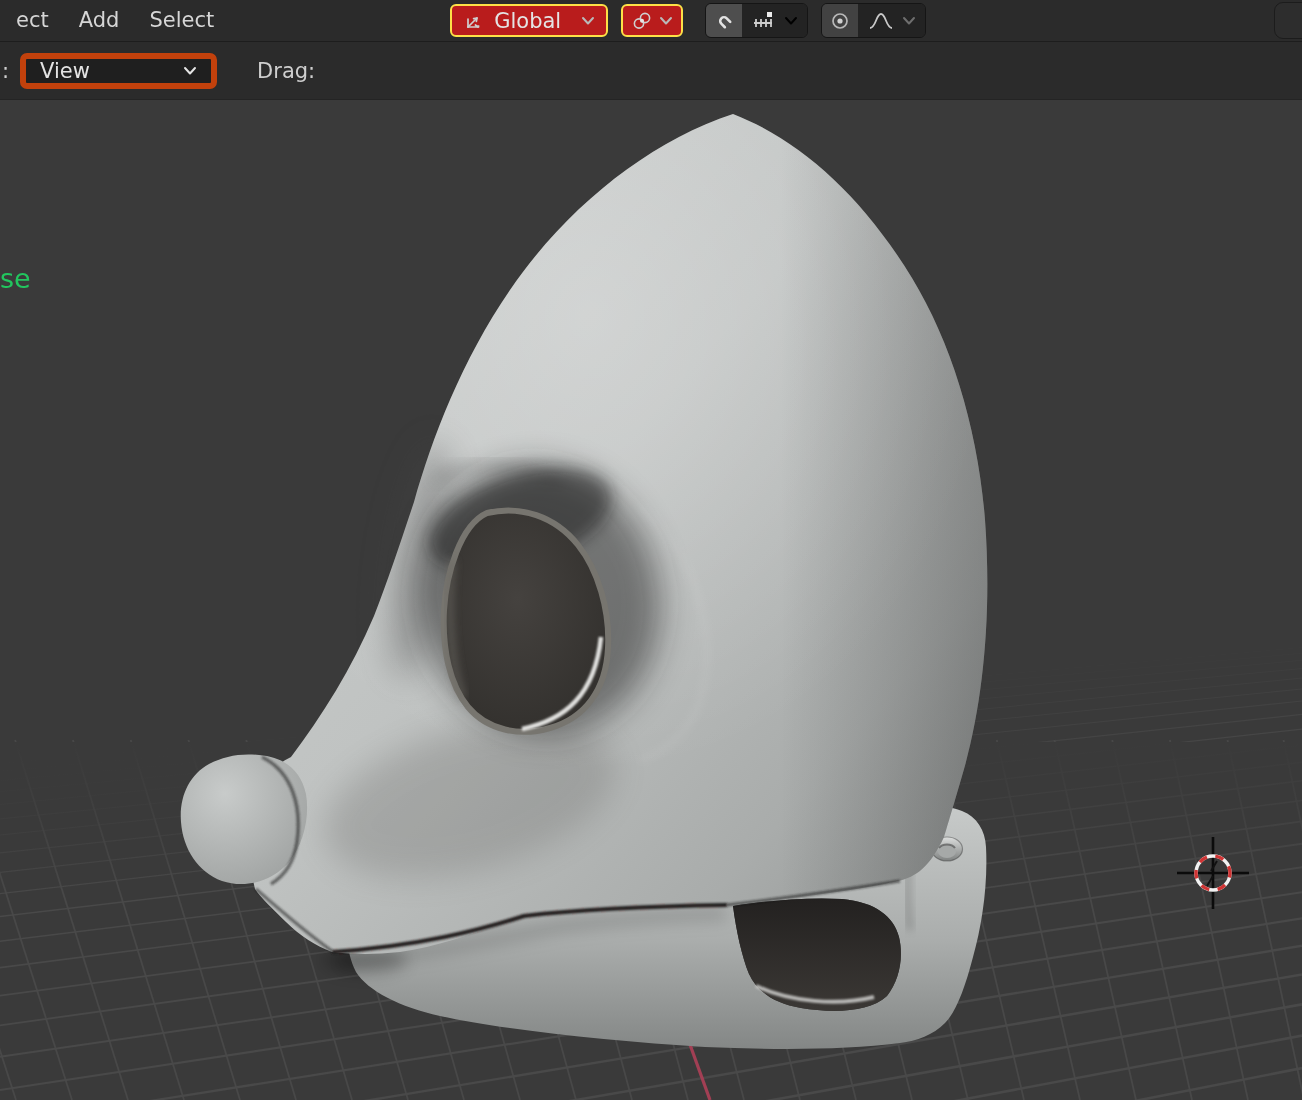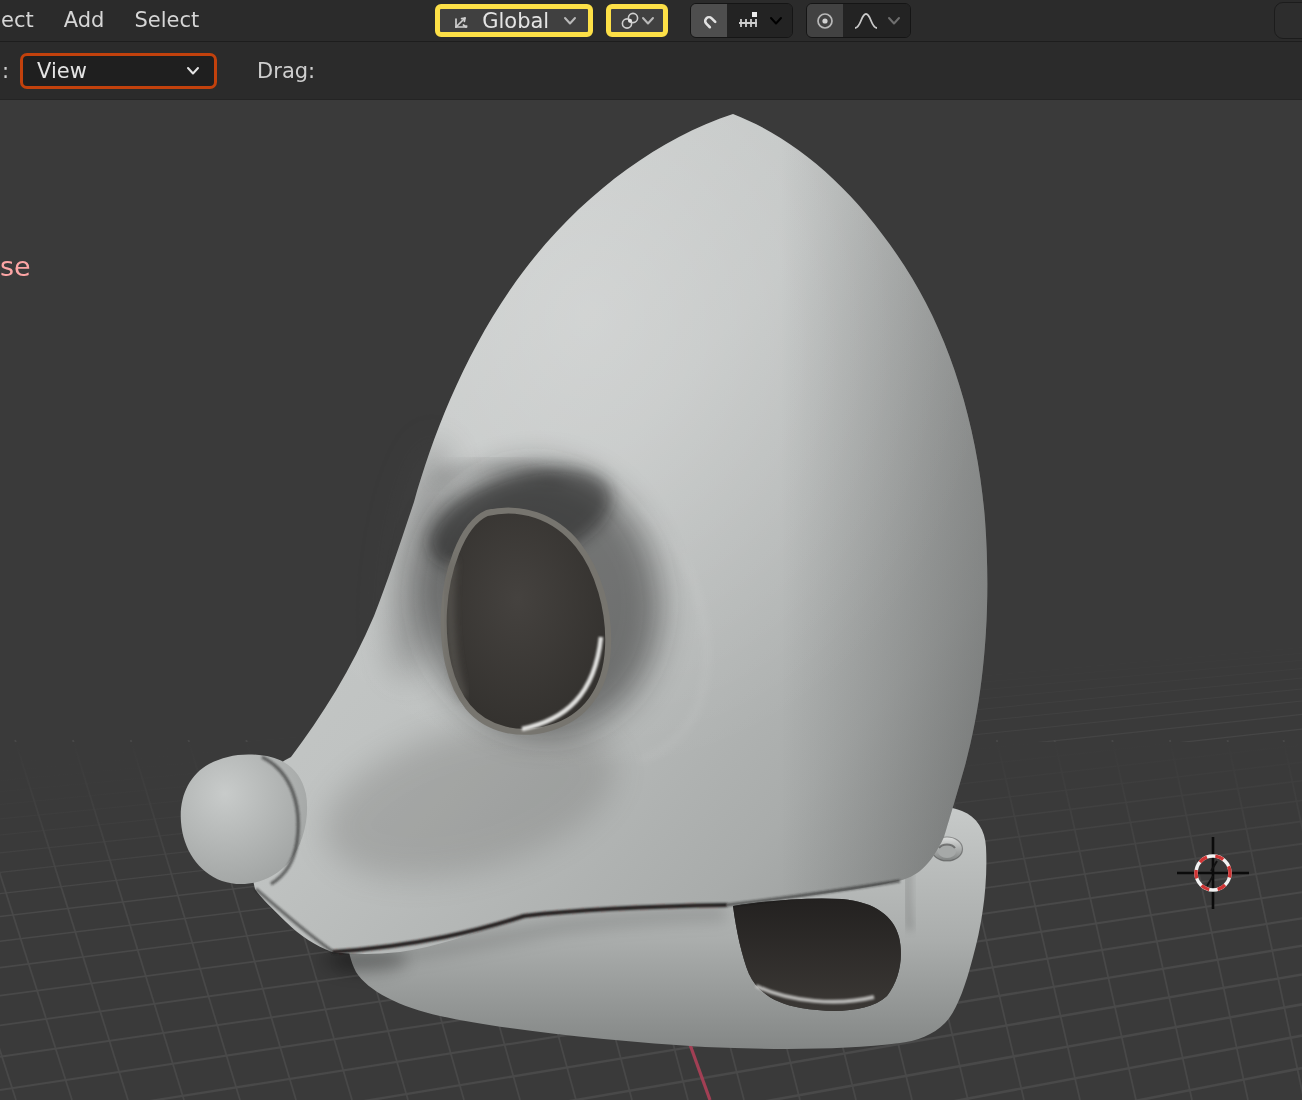--- a/index.html
+++ b/index.html
@@ -8,23 +8,23 @@
     background:#3a3a3a;font-family:"DejaVu Sans",sans-serif;
     -webkit-font-smoothing:antialiased;
   }
   
   .bar1{
     position:absolute;top:0;left:0;width:1302px;height:41px;z-index:20;
     background:#2b2b2b;border-bottom:1px solid #1d1d1d;
     display:flex;align-items:center;
   }
   .menu{color:#d6d6d6;font-size:21px;padding:0 15px;line-height:41px;cursor:default;}
-  .menu.first{padding-left:1px;}
+  .menu.first{padding-left:1px;margin-left:15px;}
   .dd{
-    background:#404040;border:5px solid #fde047;border-radius:6px;height:33px;
+    background:#b91c1c;border:2px solid #fde047;border-radius:6px;height:33px;
     display:flex;align-items:center;color:#e4e4e4;font-size:21px;box-sizing:border-box;
   }
   .dd .chev{color:#b9b9b9;}
   #dd-orientation{margin-left:221px;width:158px;padding:0 11px;gap:9px;}
   #dd-orientation .lbl{flex:1;}
   #dd-pivot{margin-left:13px;width:62px;padding:0 8px;justify-content:space-between;}
   .seg-group{display:flex;height:35px;margin-left:22px;border-radius:6px;overflow:hidden;
     border:1px solid #151515;box-sizing:border-box;}
   .seg-toggle{width:36px;display:flex;align-items:center;justify-content:center;background:#4e4e4e;}
   .seg-toggle.soft{background:#424242;}
@@ -36,30 +36,30 @@
     margin-left:auto;height:35px;width:44px;background:#2d2d2d;border:1px solid #1c1c1c;
     border-radius:9px;transform:translateX(18px);position:relative;
   }
   
   .bar2{
     position:absolute;top:42px;left:0;width:1302px;height:57px;z-index:20;
     background:#2b2b2b;border-bottom:1px solid #242424;
     display:flex;align-items:center;color:#cfcfcf;font-size:21px;
   }
   .colon{margin-left:2px;}
-  .dd2{background:#1f1f1f;border:3px solid #c2410c;border-radius:7px;height:36px;
+  .dd2{background:#1f1f1f;border:6px solid #c2410c;border-radius:7px;height:36px;
     display:flex;align-items:center;justify-content:space-between;color:#e4e4e4;
     font-size:21px;box-sizing:border-box;padding:5px 14px;}
   #dd-view{margin-left:11px;width:197px;}
   .drag-label{margin-left:40px;}
   #dd-select{margin-left:19px;width:153px;}
   
   .viewport{position:absolute;top:100px;left:0;width:1302px;height:1000px;background:#3a3a3a;z-index:1;}
   svg.scene{position:absolute;top:0;left:0;z-index:2;}
-  .corner-text{position:absolute;left:0px;top:151px;z-index:6;color:#fca5a5;font-size:27px;}
+  .corner-text{position:absolute;left:0px;top:163px;z-index:6;color:#22c55e;font-size:27px;}
   .icon{display:inline-flex;align-items:center;justify-content:center;}
 </style>
 </head>
 <body>
 
 <svg width="0" height="0" style="position:absolute">
   <symbol id="chevsym" viewBox="0 0 14 10">
     <path d="M2,2 L7,7.5 L12,2" fill="none" stroke="currentColor" stroke-width="2" stroke-linecap="round" stroke-linejoin="round"></path>
   </symbol>
 </svg>

